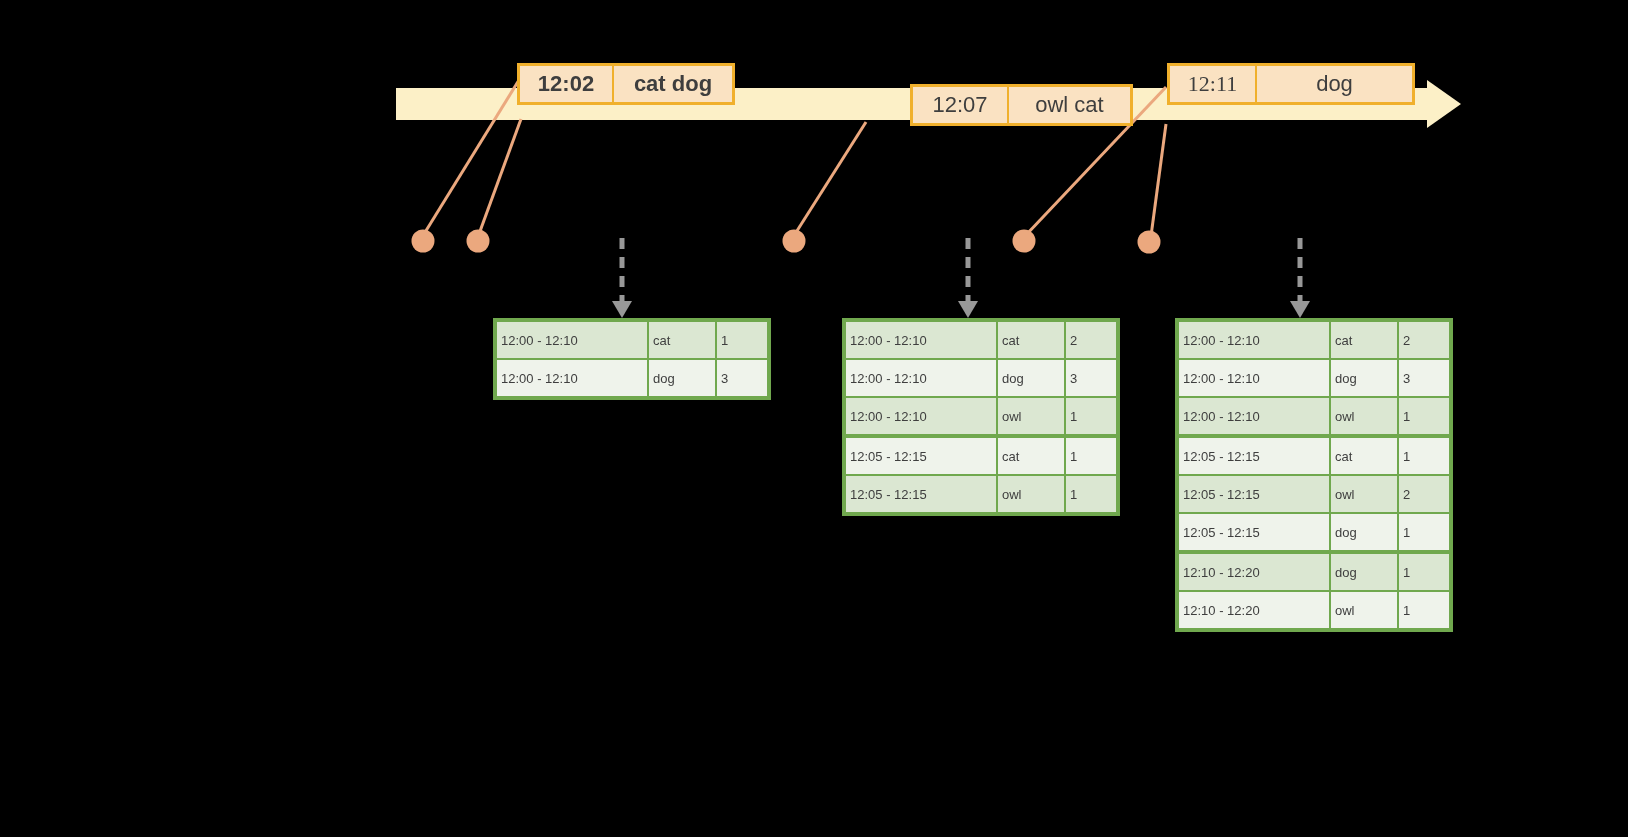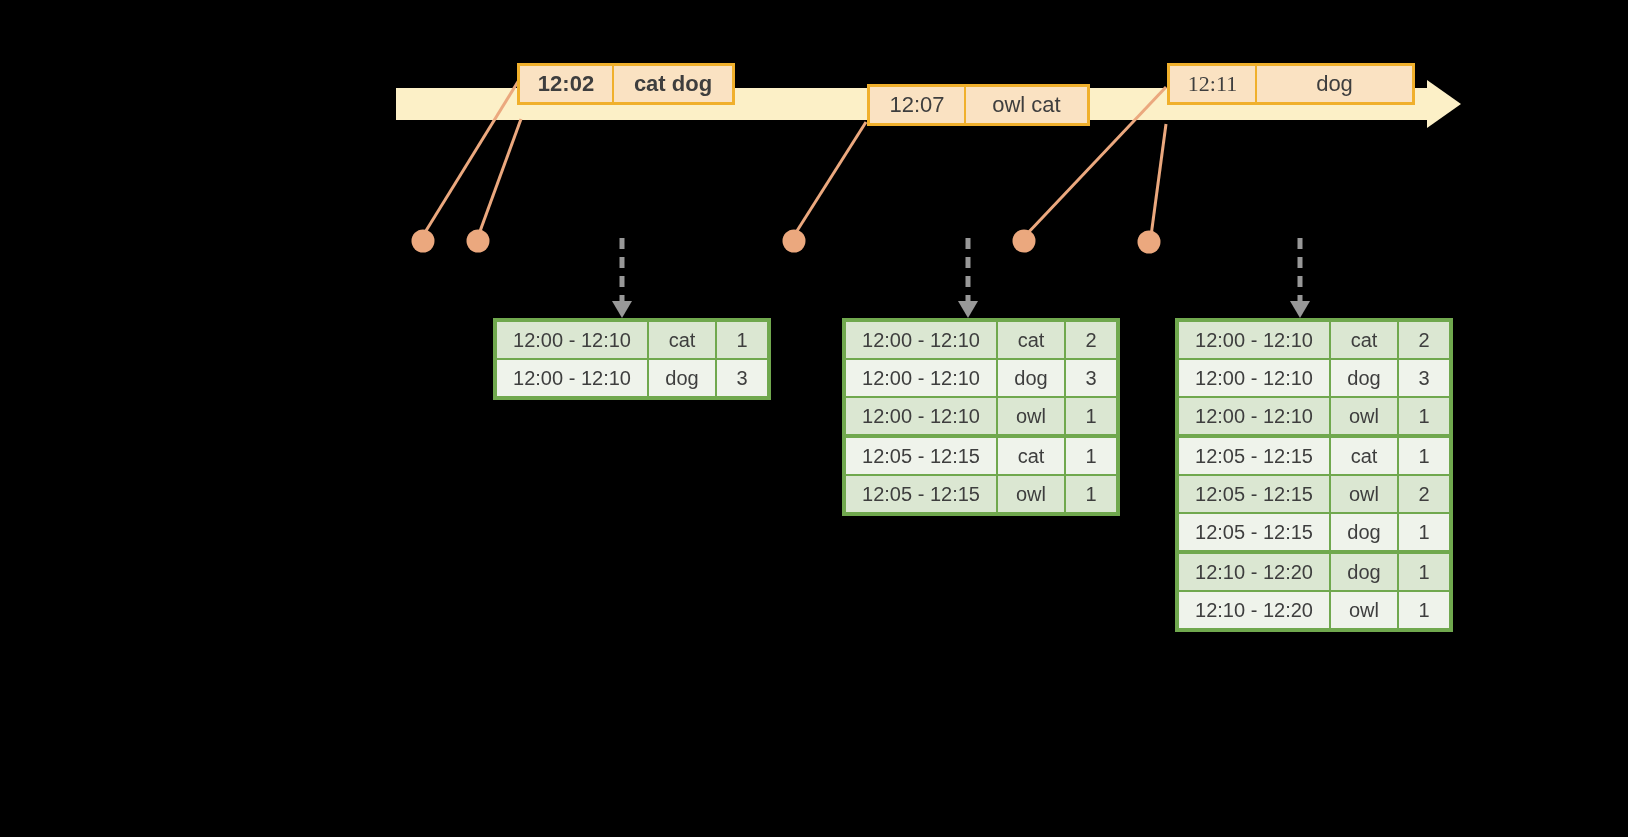--- a/index.html
+++ b/index.html
@@ -44,35 +44,34 @@
   }
   table.event-table tr.row-dark td  { background:#FAE2C2; }
   table.event-table tr.row-light td { background:#FDF2E3; }
   #event-table-1 .col-time  { width:80px;  }
   #event-table-1 .col-words { width:106px; }
   #event-table-2 .col-time  { width:82px;  }
   #event-table-2 .col-words { width:109px;margin-top:20px; }
   #event-table-3 .col-time  { width:73px;font-family:Liberation Serif, serif;  }
   #event-table-3 .col-words { width:143px; }
   #event-table-1 { left:517px; top:63px;font-weight:bold; }
-  #event-table-2 { left:867px; top:84px;padding-left:20px; }
+  #event-table-2 { left:910px; top:84px;padding-left:20px; }
   #event-table-3 { left:1167px; top:63px; }
 
   
   table.result-table {
     position:absolute; z-index:3;
     border-collapse:collapse;
     border:4px solid #70A84E;
     color:#3E3E3E;
   }
   table.result-table td {
     border:2px solid #70A84E;
     height:36px;
-    text-align:center;
-    font-size:20px;
+    font-size:13px;
     padding:0 4px;
   }
   table.result-table tr.row-dark td  { background:#DBE7D2; }
   table.result-table tr.row-light td { background:#EFF3EB; }
   table.result-table tr.group-start td { border-top:4px solid #70A84E; }
   .result-table .col-window { width:142px; }
   .result-table .col-word   { width:58px;  }
   .result-table .col-count  { width:42px;  }
   #result-table-1 { left:493px;  top:318px; }
   #result-table-2 { left:842px;  top:318px; }

